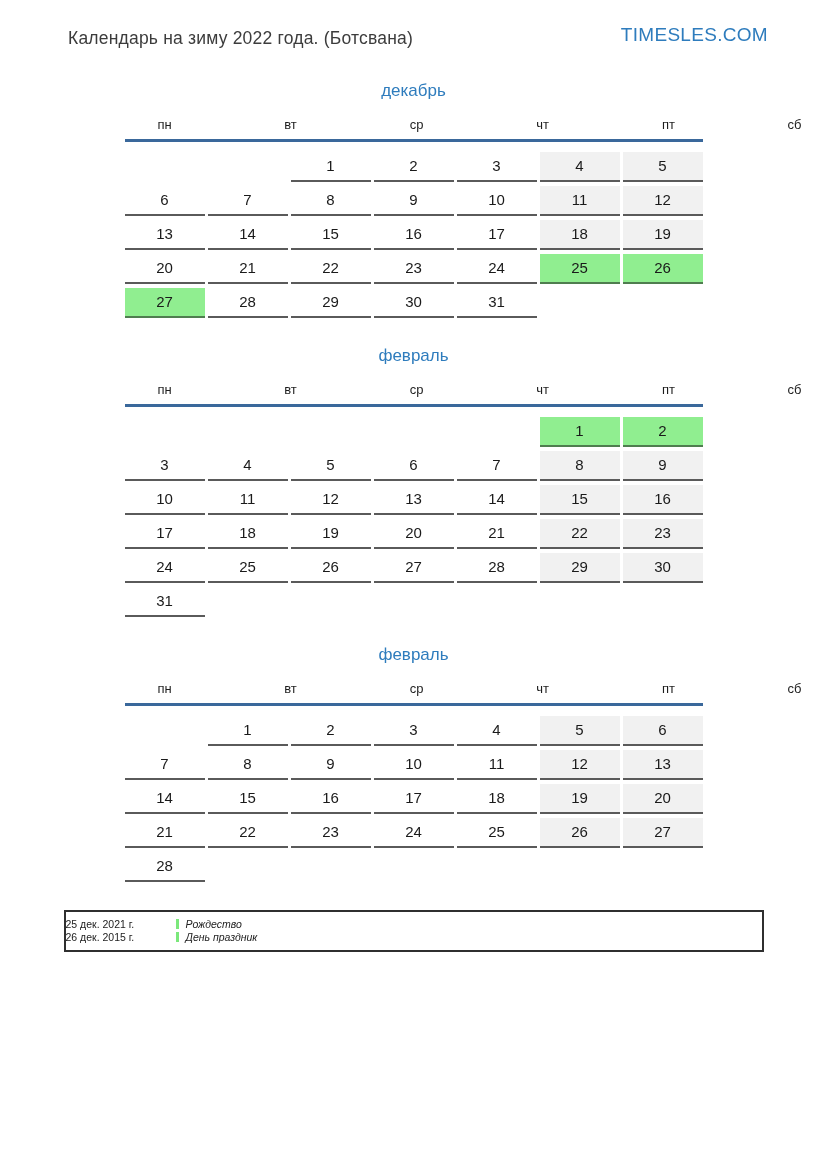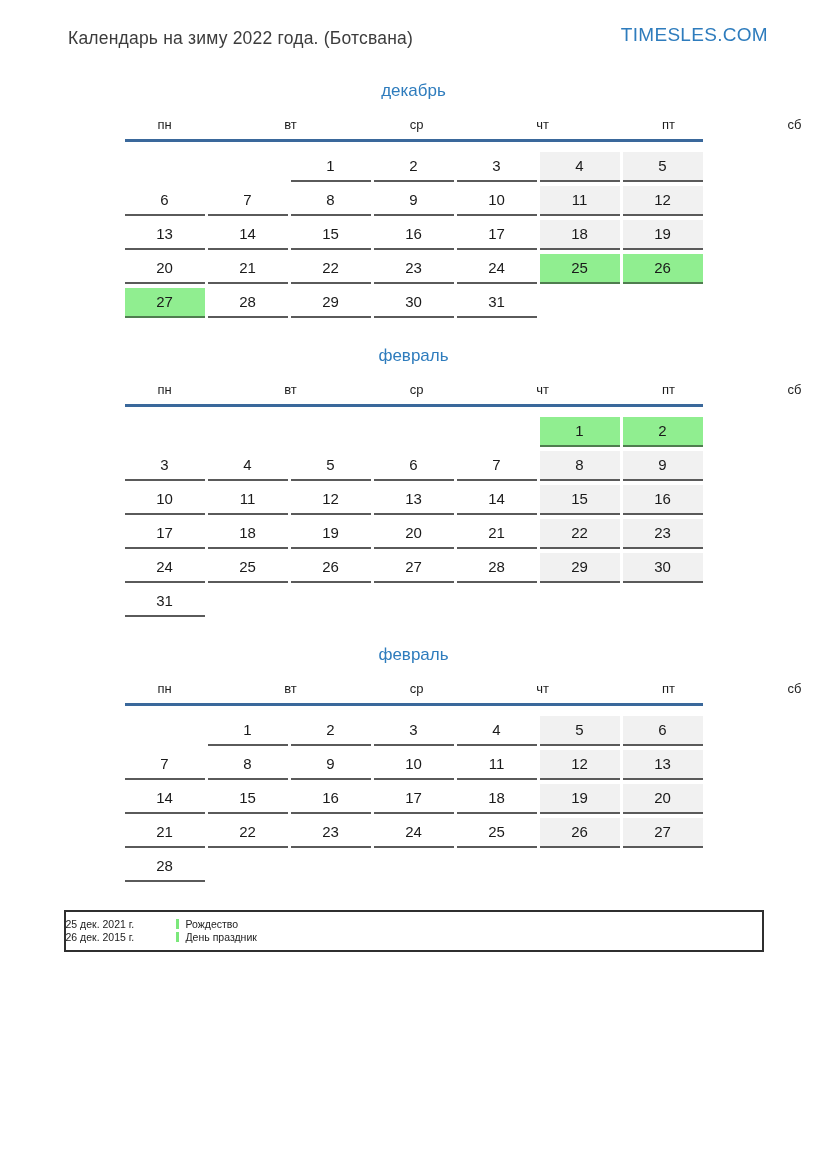--- a/index.html
+++ b/index.html
@@ -111,21 +111,21 @@
     white-space: nowrap;
   }
   .legend-col:last-child .legend-date { width: 110px; padding-left: 0; }
   .legend-bar {
     width: 3px;
     height: 10px;
     background: var(--legendbar, #7be87b);
     margin-right: 7px;
     flex: none;
   }
-  .legend-label { white-space: nowrap; }
+  .legend-label { white-space: nowrap; font-style: italic; }
 </style>
 </head>
 <body>
 
 <div class="header">
   <h1 class="page-title">Календарь на зиму 2022 года. (Ботсвана)</h1>
   <a class="logo">TIMESLES.COM</a>
 </div>
 
 <div class="calendar">

